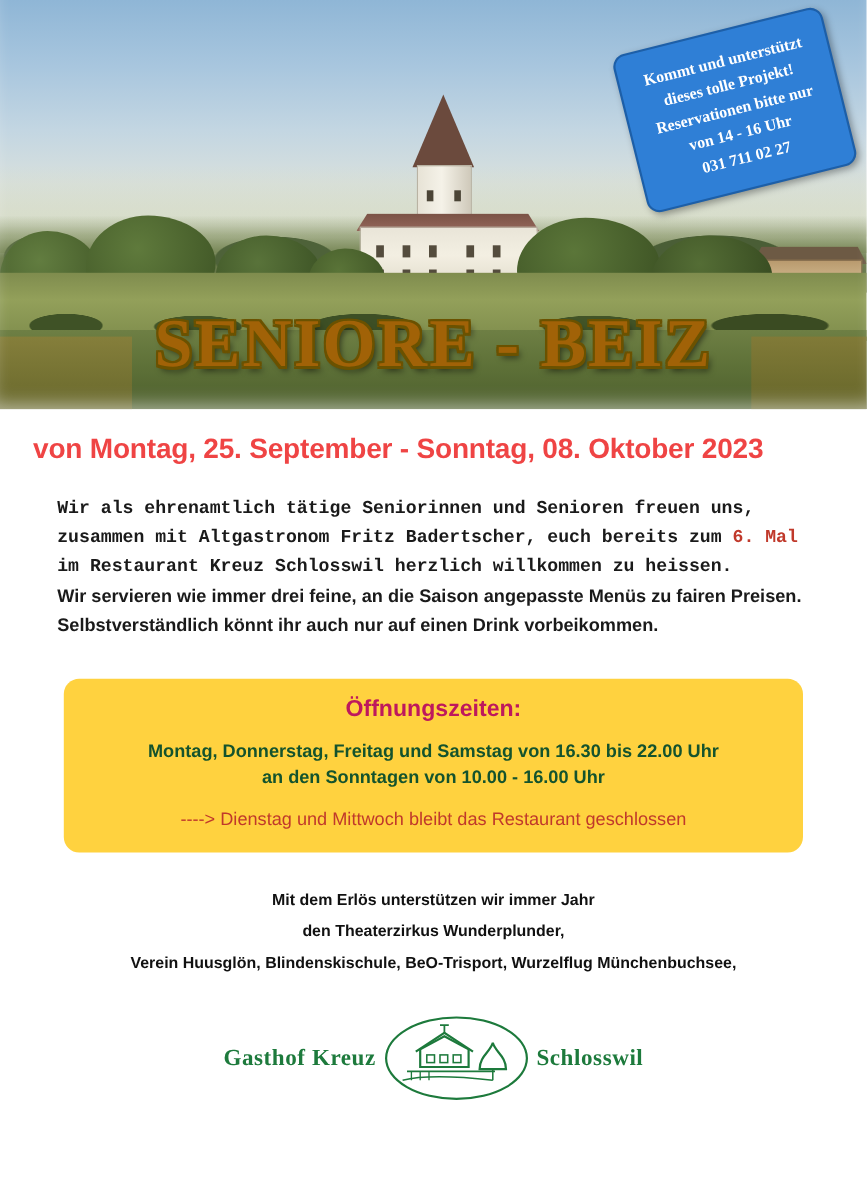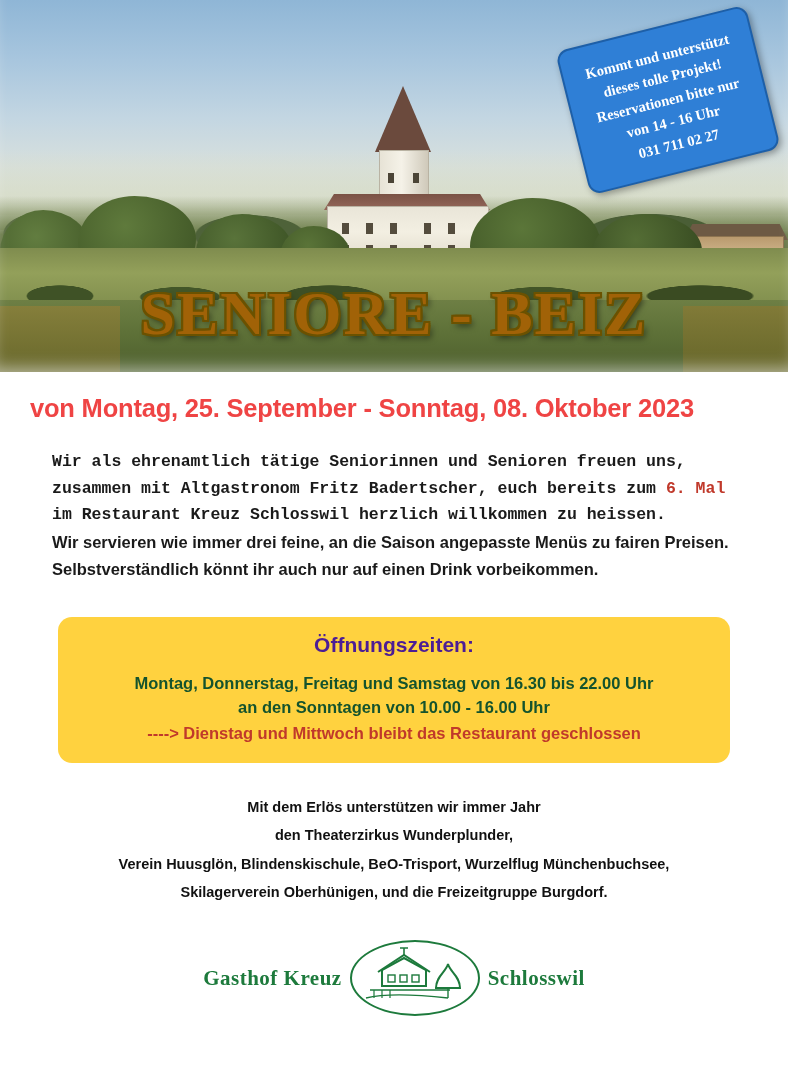--- a/index.html
+++ b/index.html
@@ -215,33 +215,33 @@
   .hours-box {
     margin: 34px 28px 0 28px;
     background: #FFD23F;
     border-radius: 14px;
     padding: 16px 10px 20px;
     text-align: center;
   }
   .hours-title {
     font-size: 21px;
     font-weight: bold;
-    color: #4c1d95;
+    color: #be185d;
     margin-bottom: 14px;
   }
   .hours-line {
     font-size: 16.5px;
     font-weight: bold;
     color: #14532d;
     line-height: 1.5;
   }
   .hours-closed {
-    margin-top: 4px;
+    margin-top: 16px;
     font-size: 16.5px;
-    font-weight: bold;
+    font-weight: normal;
     color: #c0392b;
   }
 
   .benefit {
     margin-top: 30px;
     text-align: center;
     font-size: 14.5px;
     font-weight: bold;
     line-height: 1.95;
     color: #111;
@@ -355,21 +355,20 @@
     <div class="hours-title">Öffnungszeiten:</div>
     <div class="hours-line">Montag, Donnerstag, Freitag und Samstag von 16.30 bis 22.00 Uhr</div>
     <div class="hours-line">an den Sonntagen von 10.00 - 16.00 Uhr</div>
     <div class="hours-closed">----&gt; Dienstag und Mittwoch bleibt das Restaurant geschlossen</div>
   </div>
 
   <div class="benefit">
     <div>Mit dem Erlös unterstützen wir immer Jahr</div>
     <div>den Theaterzirkus Wunderplunder,</div>
     <div>Verein Huusglön, Blindenskischule, BeO-Trisport, Wurzelflug Münchenbuchsee,</div>
-    <div>Skilagerverein Oberhünigen, und die Freizeitgruppe Burgdorf.</div>
   </div>
 
   <div class="footer">
     <div class="footer-word">Gasthof Kreuz</div>
 
     <div class="logo-oval">
       <svg width="126" height="72" viewBox="0 0 126 72">
         <g fill="none" stroke="#1D7A3C" stroke-width="2">
           <path d="M30 44 L30 28 L52 16 L74 28 L74 44 Z" fill="#ffffff"></path>
           <path d="M26 30 L52 13 L78 30"></path>

